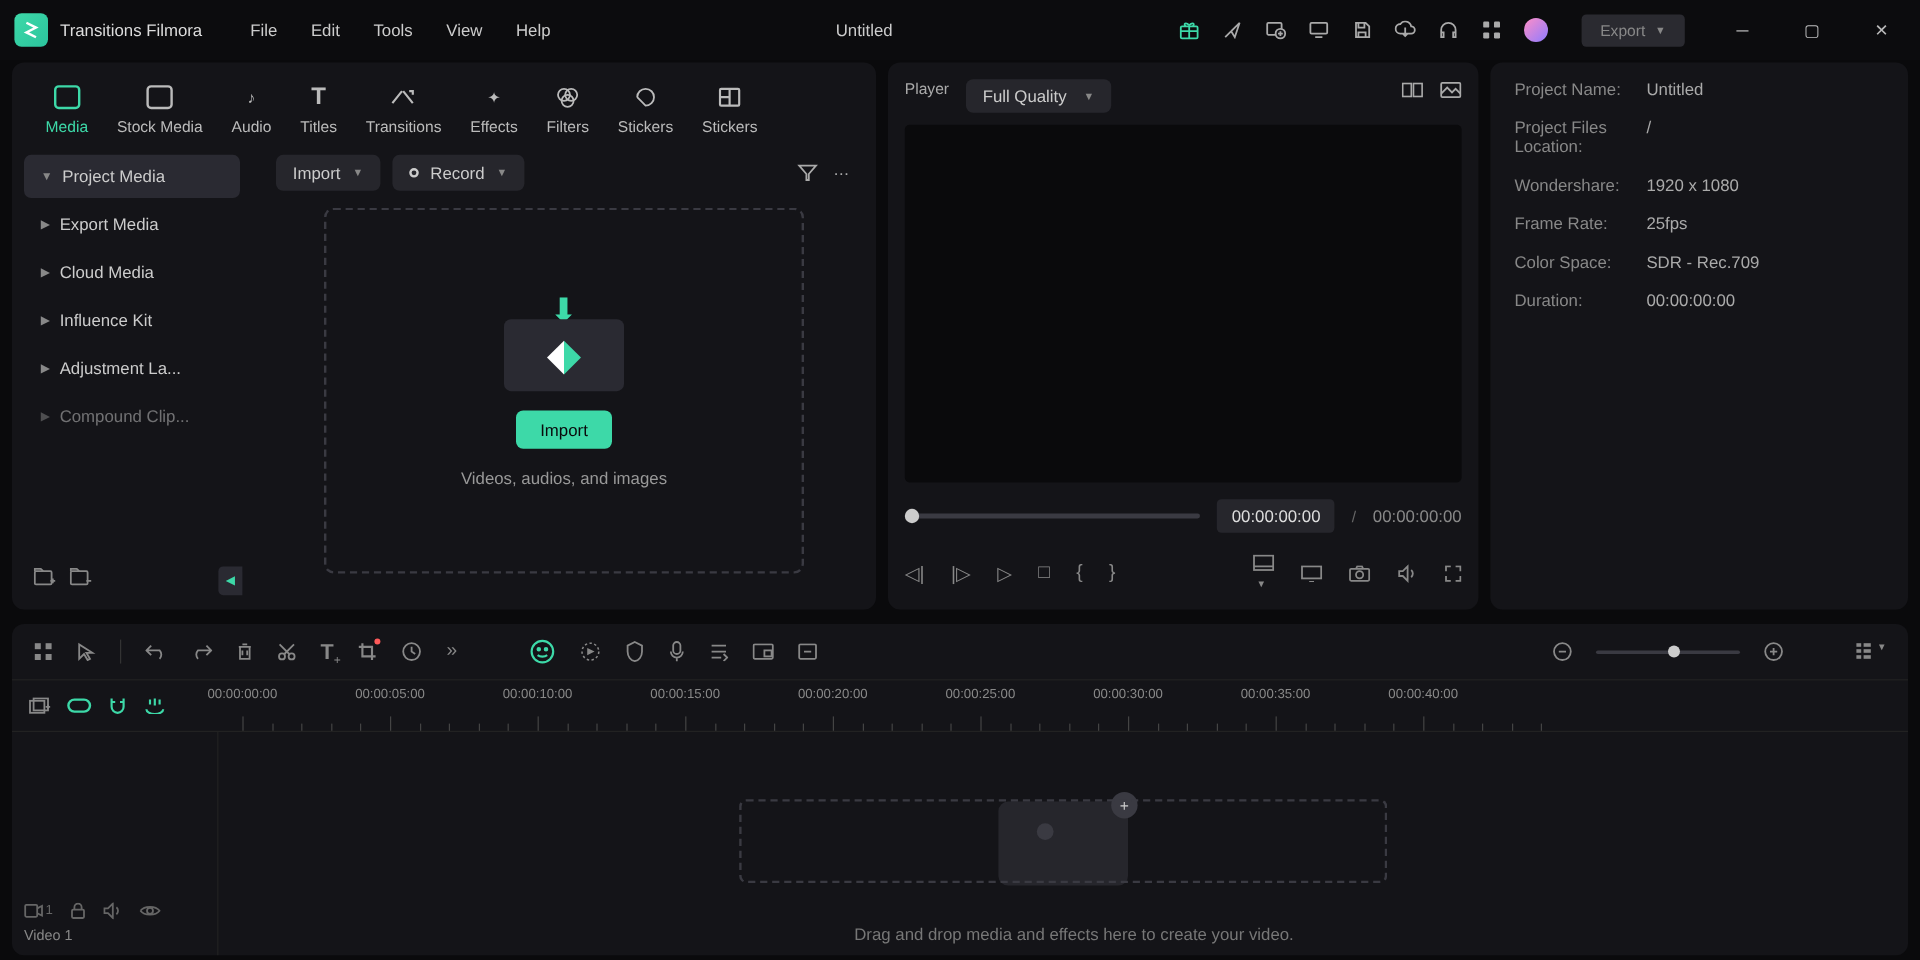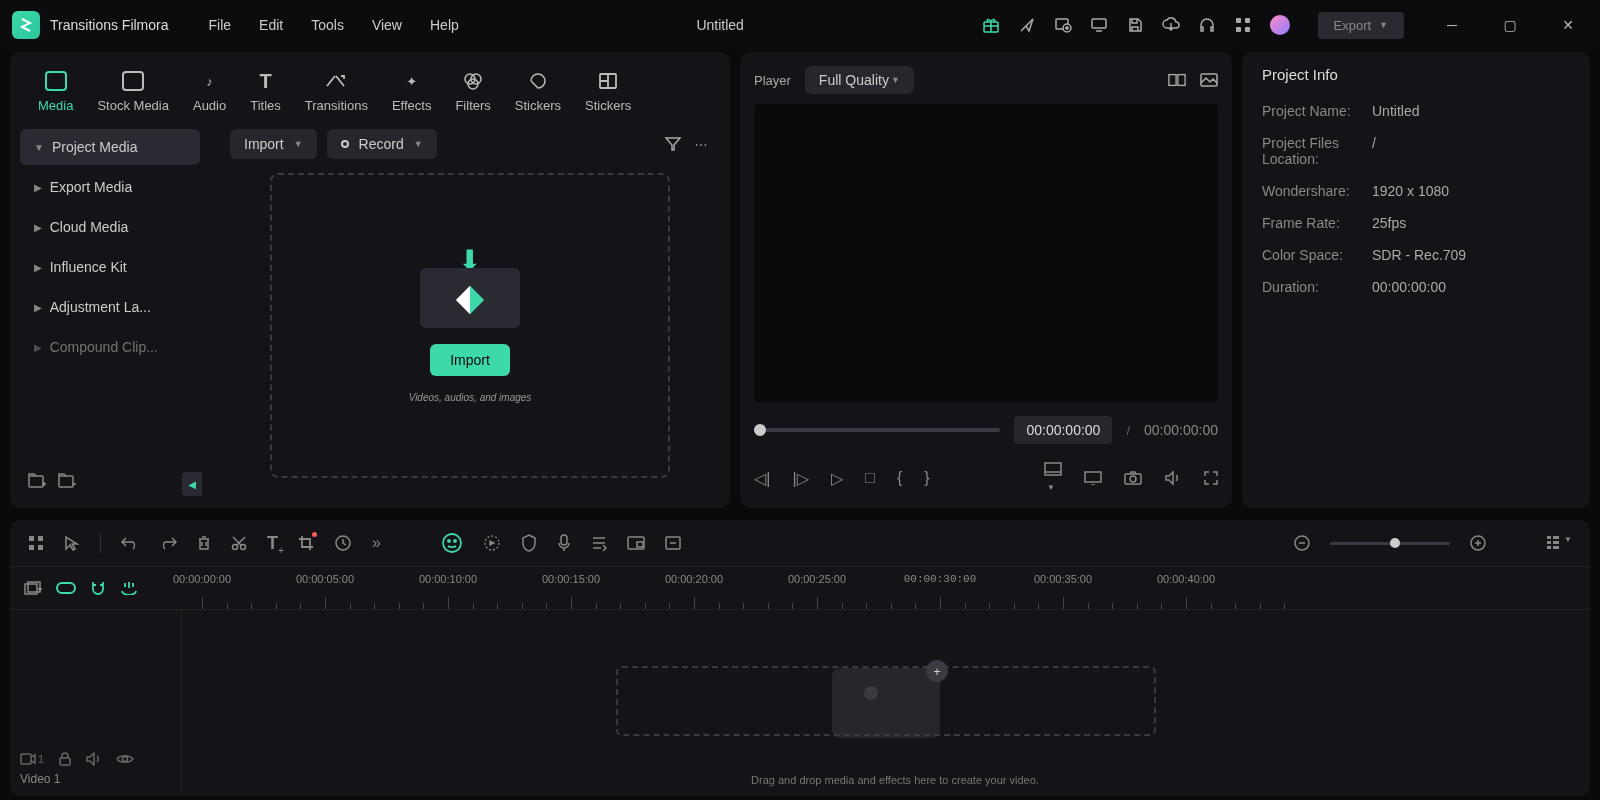--- a/index.html
+++ b/index.html
@@ -37,24 +37,24 @@
 .dd-btn { background: #26262c; padding: 7px 14px; border-radius: 6px; color: #ccc; cursor: pointer; display: flex; align-items: center; gap: 10px; font-size: 14px; }
 .dd-btn .caret { font-size: 9px; color: #888; }
 .rec-dot { width: 8px; height: 8px; border-radius: 50%; border: 2px solid #ccc; }
 .spacer { flex: 1; }
 .dropzone { flex: 1; border: 2px dashed #3a3a42; border-radius: 8px; display: flex; flex-direction: column; align-items: center; justify-content: center; gap: 16px; margin: 0 40px 20px; }
 .folder-graphic { position: relative; width: 100px; height: 80px; }
 .folder-back { position: absolute; bottom: 0; width: 100px; height: 60px; background: #2a2a32; border-radius: 6px; }
 .folder-diamond { position: absolute; bottom: 18px; left: 40px; width: 20px; height: 20px; transform: rotate(45deg); background: linear-gradient(45deg, #fff 50%, #3dd9a8 50%); }
 .folder-arrow { position: absolute; top: -4px; left: 38px; color: #3dd9a8; font-size: 28px; }
 .import-cta { background: #3dd9a8; color: #0a0a0c; padding: 8px 20px; border-radius: 6px; cursor: pointer; font-weight: 500; font-size: 14px; }
-.dz-hint { color: #999; font-size: 10px; font-style: italic; }
+.dz-hint { color: #999; font-size: 14px; }
 .player-panel { width: 492px; display: flex; flex-direction: column; padding: 10px 14px; }
-.player-header { display: flex; align-items: center; gap: 14px; padding: 4px 0 10px; }
-.quality-dd { background: #26262c; padding: 6px 14px; border-radius: 6px; cursor: pointer; color: #ccc; display: flex; align-items: center; gap: 2px; font-size: 14px; }
+.player-header { display: flex; align-items: flex-start; gap: 14px; padding: 4px 0 10px; }
+.quality-dd { background: #26262c; padding: 6px 14px; border-radius: 6px; cursor: pointer; color: #ccc; display: flex; align-items: center; gap: 14px; font-size: 14px; }
 .canvas { flex: 1; background: #0a0a0c; border-radius: 4px; }
 .scrubber-row { display: flex; align-items: center; gap: 14px; padding: 14px 0; }
 .scrubber { flex: 1; height: 4px; background: #3a3a42; border-radius: 2px; position: relative; }
 .scrub-thumb { width: 12px; height: 12px; background: #ccc; border-radius: 50%; position: absolute; left: 0; top: -4px; }
 .timecode-box { background: #26262c; padding: 6px 12px; border-radius: 4px; color: #ddd; font-size: 14px; }
 .dur-sep { color: #666; }
 .dur-total { color: #888; font-size: 14px; }
 .player-ctrls { display: flex; gap: 22px; align-items: center; padding: 4px 0; }
 .pc-icon { color: #888; cursor: pointer; font-size: 16px; }
 .info-panel { flex: 1; padding: 14px 20px; }
@@ -75,21 +75,21 @@
 .ruler-tick { position: absolute; bottom: 0; width: 1px; height: 8px; background: #444; }
 .tracks-body { flex: 1; display: flex; position: relative; }
 .tracks-left { width: 172px; border-right: 1px solid #222; display: flex; flex-direction: column; justify-content: flex-end; padding: 10px; }
 .track-controls { display: flex; gap: 14px; align-items: center; color: #666; }
 .track-label { color: #888; font-size: 12px; margin-top: 6px; }
 .tracks-right { flex: 1; position: relative; display: flex; align-items: center; justify-content: center; flex-direction: column; gap: 10px; }
 .placeholder-card { width: 108px; height: 70px; background: #26262c; border-radius: 8px; position: relative; display: flex; align-items: center; justify-content: center; }
 .placeholder-plus { position: absolute; top: -8px; right: -8px; width: 22px; height: 22px; background: #3a3a42; border-radius: 50%; display: flex; align-items: center; justify-content: center; color: #ccc; }
 .placeholder-dot { width: 14px; height: 14px; background: #3a3a42; border-radius: 50%; margin-left: -30px; margin-top: -20px;}
 .drop-hint-border { width: 540px; height: 70px; border: 2px dashed #3a3a42; border-radius: 6px; position: absolute; top: 56px; }
-.tl-hint { color: #777; font-size: 11px; position: absolute; bottom: 10px; margin-left: 18px; }
+.tl-hint { color: #777; font-size: 14px; position: absolute; bottom: 10px; margin-left: 18px; }
 .link-rings { width:20px; height:12px; border:2px solid #3dd9a8; border-radius:6px; position:relative; }
 svg { display: block; }
 </style>
 </head>
 <body>
 
 <div class="titlebar">
   <div class="app-logo">
     <svg width="16" height="16" viewBox="0 0 16 16">
         <path d="M4 2 L12 6 L4 10 L12 14" stroke="#fff" stroke-width="2" fill="none"></path>
@@ -363,21 +363,20 @@
         </div>
       <div class="pc-icon">
           <svg width="14" height="14" viewBox="0 0 14 14" stroke="currentColor" fill="none" stroke-width="1.5">
             <path d="M1 5 V1 H5 M9 1 H13 V5 M13 9 V13 H9 M5 13 H1 V9"></path>
           </svg>
         </div>
     </div>
   </div>
 
   <div class="panel info-panel">
-    <div class="info-title">Project Info</div>
     <div class="info-row">
         <div class="info-label">Project Name:</div>
         <div class="info-val">Untitled</div>
       </div>
     <div class="info-row">
         <div class="info-label">Project Files Location:</div>
         <div class="info-val">/</div>
       </div>
     <div class="info-row">
         <div class="info-label">Wondershare:</div>
@@ -578,21 +577,21 @@
         <div class="ruler-tick" style="left: 536.6px; height: 6px;"></div>
         <div class="ruler-tick" style="left: 561.2px; height: 6px;"></div>
         <div class="ruler-tick" style="left: 585.8px; height: 6px;"></div>
         <div class="ruler-tick" style="left: 610.4px; height: 6px;"></div>
         <div class="ruler-mark" style="left: 635px;">00:00:25:00</div>
         <div class="ruler-tick" style="left: 635px; height: 12px;"></div>
         <div class="ruler-tick" style="left: 659.6px; height: 6px;"></div>
         <div class="ruler-tick" style="left: 684.2px; height: 6px;"></div>
         <div class="ruler-tick" style="left: 708.8px; height: 6px;"></div>
         <div class="ruler-tick" style="left: 733.4px; height: 6px;"></div>
-        <div class="ruler-mark" style="left: 758px; font-family: Liberation Mono, monospace;">00:00:30:00</div>
+        <div class="ruler-mark" style="left: 758px;">00:00:30:00</div>
         <div class="ruler-tick" style="left: 758px; height: 12px;"></div>
         <div class="ruler-tick" style="left: 782.6px; height: 6px;"></div>
         <div class="ruler-tick" style="left: 807.2px; height: 6px;"></div>
         <div class="ruler-tick" style="left: 831.8px; height: 6px;"></div>
         <div class="ruler-tick" style="left: 856.4px; height: 6px;"></div>
         <div class="ruler-mark" style="left: 881px;">00:00:35:00</div>
         <div class="ruler-tick" style="left: 881px; height: 12px;"></div>
         <div class="ruler-tick" style="left: 905.6px; height: 6px;"></div>
         <div class="ruler-tick" style="left: 930.2px; height: 6px;"></div>
         <div class="ruler-tick" style="left: 954.8px; height: 6px;"></div>

